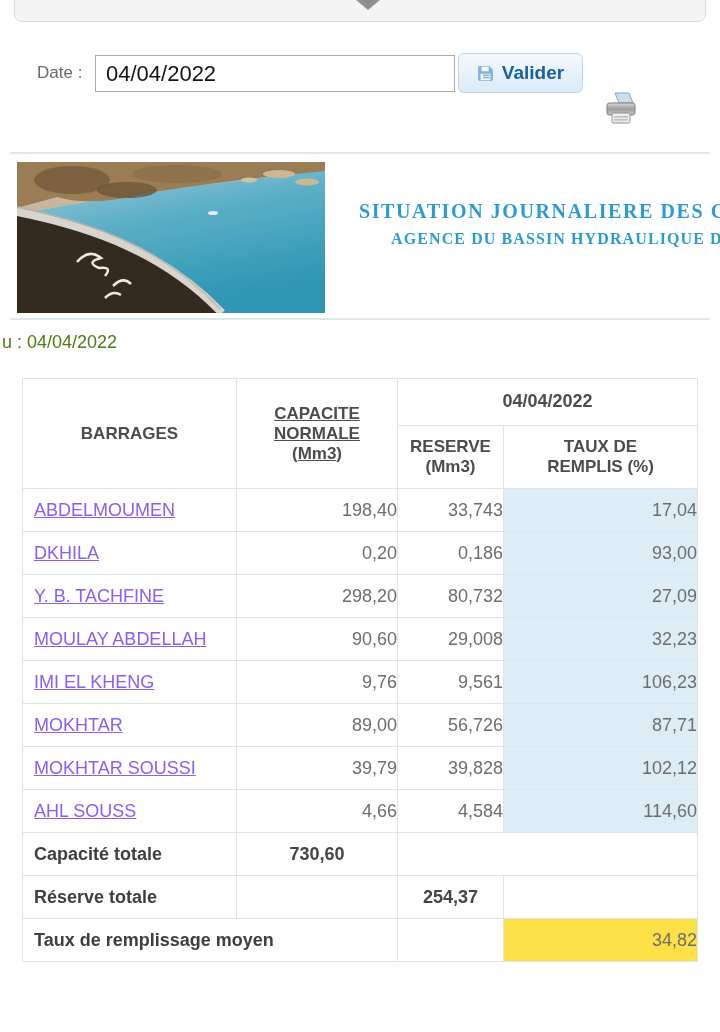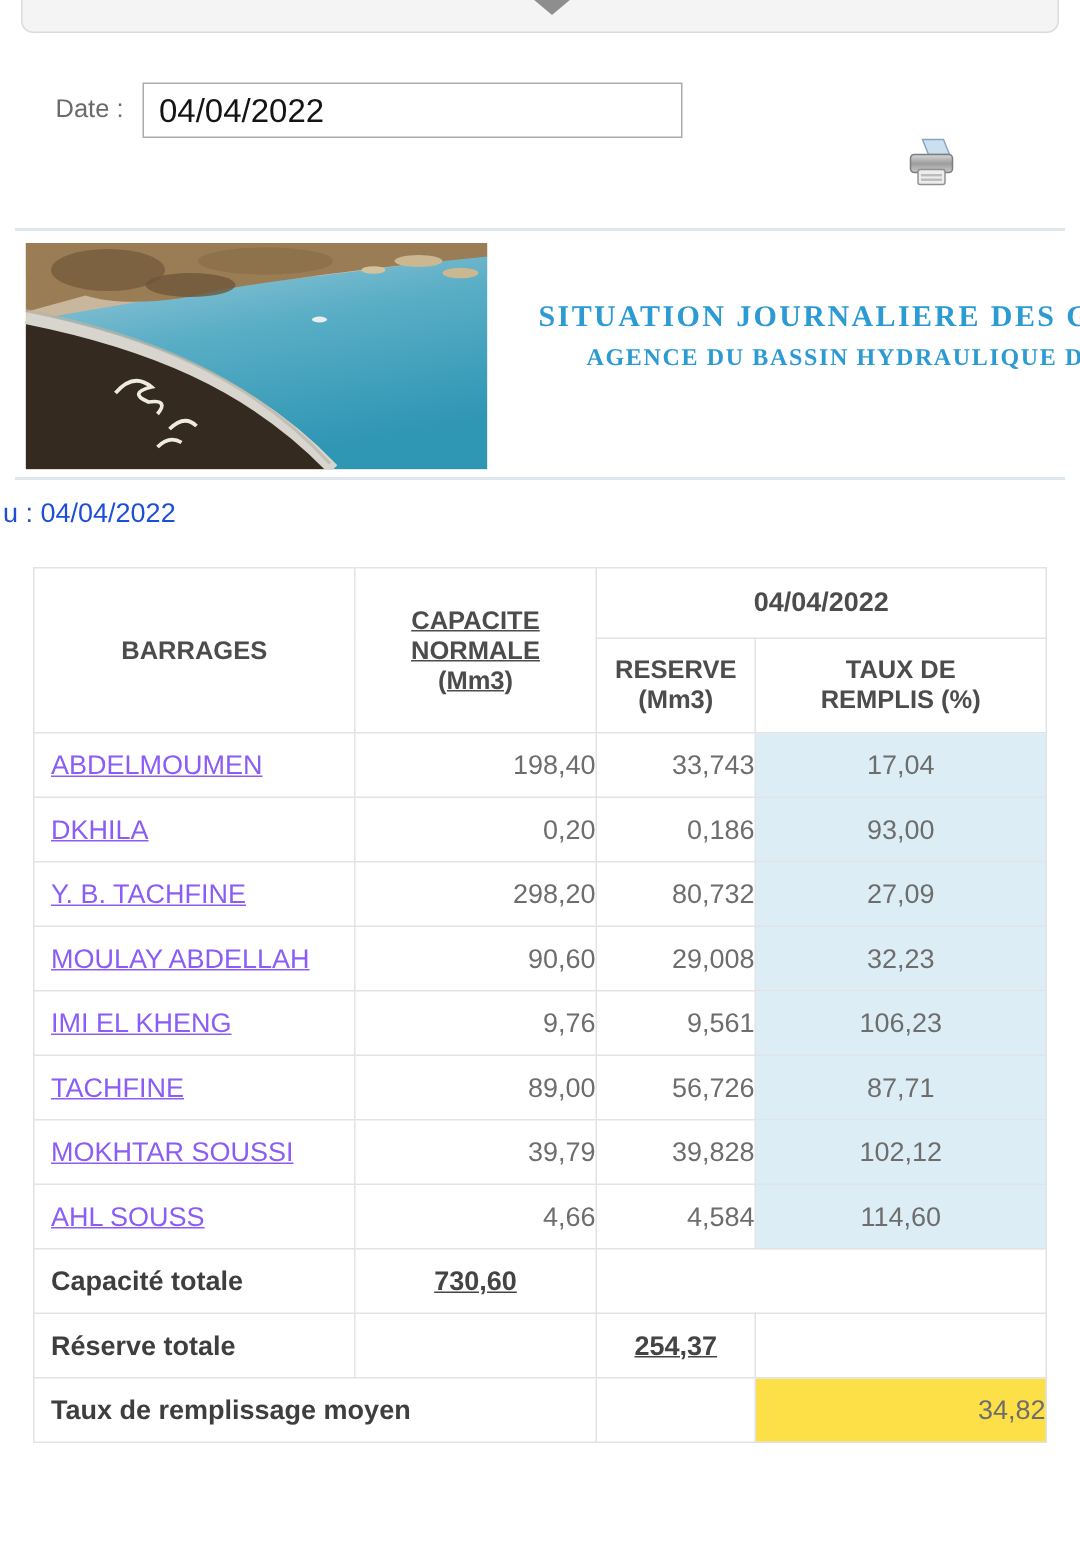--- a/index.html
+++ b/index.html
@@ -34,49 +34,59 @@
   
   .dam-photo { position:absolute; left:17px; top:162px; width:308px; height:151px; overflow:hidden; }
   .titles { position:absolute; left:0; top:162px; width:720px; height:120px; overflow:hidden; }
   .title1 { position:absolute; left:359px; top:38px; white-space:nowrap;
             font-family:"Liberation Serif", serif; font-weight:bold; font-size:20px;
             letter-spacing:1.6px; color:#2d9bd3; }
   .title2 { position:absolute; left:391px; top:68px; white-space:nowrap;
             font-family:"Liberation Serif", serif; font-weight:bold; font-size:16px;
             letter-spacing:1.1px; color:#2d9bd3; }
 
-  .subdate { position:absolute; left:2px; top:332px; font-size:18px; color:#1d4ed8; }
+  .subdate { position:absolute; left:2px; top:332px; font-size:18px; color:#4d7c0f; }
 
   
   table.barrages { position:absolute; left:22px; top:378px; width:675px;
                    border-collapse:collapse; table-layout:fixed;
                    font-family:"Liberation Sans", sans-serif; }
   table.barrages th, table.barrages td { border:1px solid #e1e4e7; }
   th { font-size:17px; font-weight:bold; color:#4c4c4c; text-align:center; vertical-align:middle; }
   th.h-date { height:46px; font-size:18px; }
   tr.subhead th { height:62px; }
   th.h-span { height:110px; }
   td { height:43px; vertical-align:middle; }
   td.c-name { padding-left:11px; text-align:left; }
   td.c-name a { color:#8b5cf6; font-size:18px; text-decoration:underline; }
   td.c-num { text-align:right; font-size:18px; color:#6d6d6d; }
-  td.c-taux { text-align:center; font-size:18px; color:#6d6d6d; background:#ddedf6; }
+  td.c-taux { text-align:right; font-size:18px; color:#6d6d6d; background:#ddedf6; }
   td.t-label { padding-left:11px; font-size:18px; font-weight:bold; color:#3e3e3e; }
-  td.t-val { text-align:center; font-size:18px; font-weight:bold; color:#444;text-decoration:underline; }
+  td.t-val { text-align:center; font-size:18px; font-weight:bold; color:#444; }
 </style>
 </head>
 <body>
 
 <div id="page">
 
   <div class="topbar"></div>
   <div class="caret"></div>
 
   <label class="date-label">Date :</label>
   <input class="date-input" type="text" value="04/04/2022" style="">
+  <div class="btn-valider">
+    <svg width="17" height="17" viewBox="0 0 16 16">
+      <path fill="#84b3da" d="M1 2.5C1 1.7 1.7 1 2.5 1h9L15 4.5v9c0 .8-.7 1.5-1.5 1.5h-11C1.7 15 1 14.3 1 13.5z"></path>
+      <rect x="4.2" y="1.6" width="6.8" height="4.2" rx="0.6" fill="#fff" opacity="0.9"></rect>
+      <rect x="3.4" y="8.2" width="9.2" height="6.2" rx="0.6" fill="#fff" opacity="0.9"></rect>
+      <rect x="5.6" y="8.9" width="6.3" height="1.4" fill="#84b3da"></rect>
+      <rect x="5.6" y="11.2" width="6.3" height="1.4" fill="#84b3da"></rect>
+    </svg>
+    <span>Valider</span>
+  </div>
   <svg class="printer" viewBox="0 0 34 33">
     <defs>
       <linearGradient id="pg" x1="0" y1="0" x2="0" y2="1">
         <stop offset="0" stop-color="#d9d9d9"></stop>
           <stop offset="0.5" stop-color="#9d9d9d"></stop>
           <stop offset="1" stop-color="#c7c7c7"></stop>
       </linearGradient>
     </defs>
     <polygon points="11,1 25,1 29,11 15,11" fill="#ccdff0" stroke="#8aa6bf" stroke-width="1"></polygon>
     <rect x="3" y="11" width="28" height="12" rx="2.5" fill="url(#pg)" stroke="#7d7d7d" stroke-width="1"></rect>
@@ -167,21 +177,21 @@
           <td class="c-num">29,008</td>
           <td class="c-taux">32,23</td>
         </tr>
         <tr>
           <td class="c-name"><a href="#">IMI EL KHENG</a></td>
           <td class="c-num">9,76</td>
           <td class="c-num">9,561</td>
           <td class="c-taux">106,23</td>
         </tr>
         <tr>
-          <td class="c-name"><a href="#">TACHFINE</a></td>
+          <td class="c-name"><a href="#">MOKHTAR</a></td>
           <td class="c-num">89,00</td>
           <td class="c-num">56,726</td>
           <td class="c-taux">87,71</td>
         </tr>
         <tr>
           <td class="c-name"><a href="#">MOKHTAR SOUSSI</a></td>
           <td class="c-num">39,79</td>
           <td class="c-num">39,828</td>
           <td class="c-taux">102,12</td>
         </tr>

